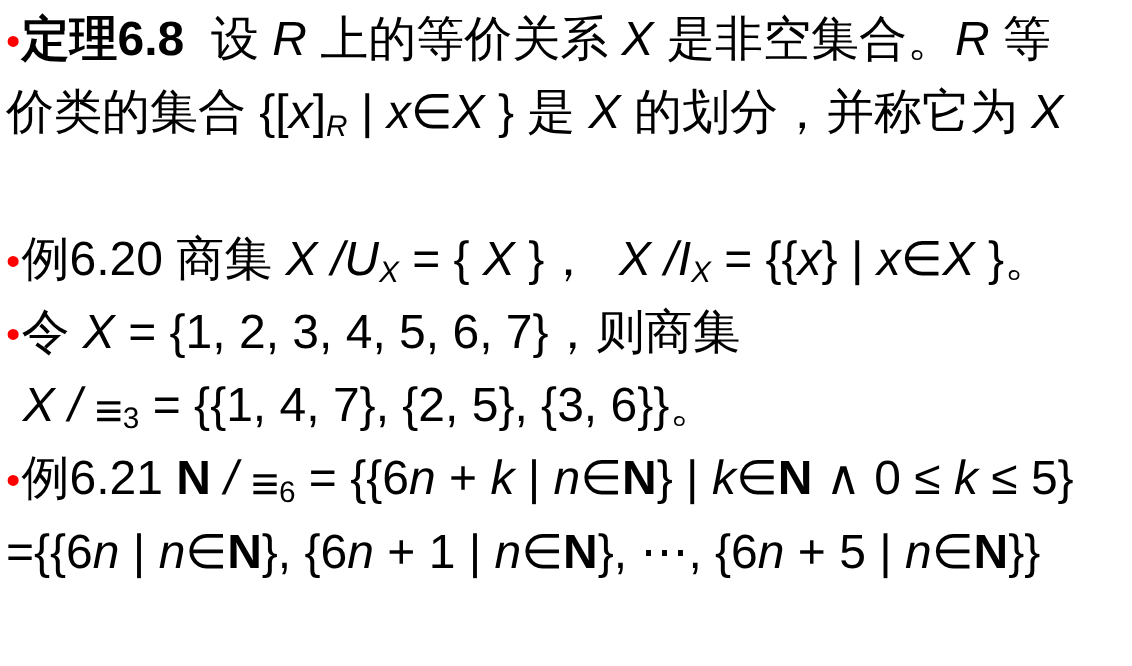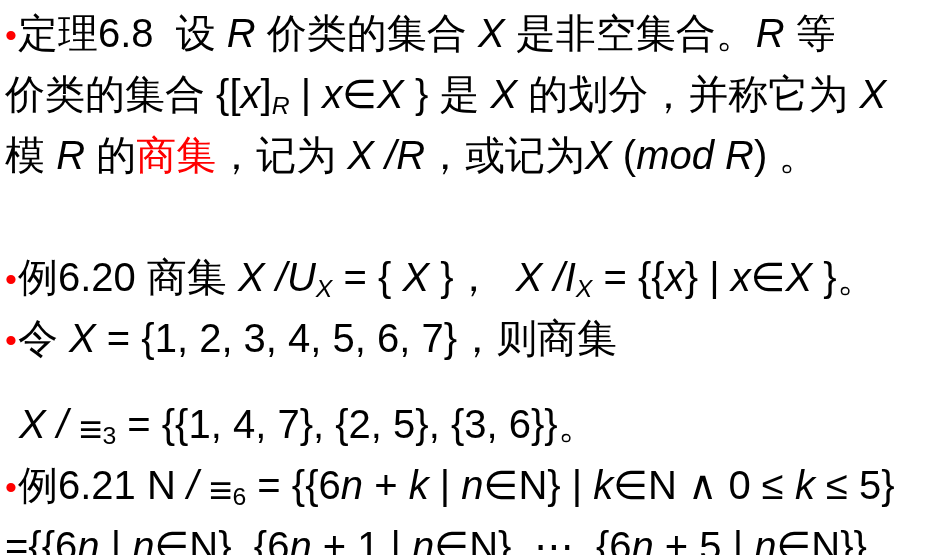--- a/index.html
+++ b/index.html
@@ -25,32 +25,31 @@
     height: 61px;
     line-height: 61px;
     white-space: pre;
   }
   .line.blank {  }
   .bullet {
     color: #ff0000;
     font-size: 0.85em;
     margin-right: 1px;
   }
-  .seg.bold   { font-weight: normal; }
+  .seg.bold   { font-weight: bold; }
   .seg.italic { font-style: italic; }
   .seg.red    { color: #ff0000; }
   .seg.sub    { font-size: 0.62em; vertical-align: -0.24em; }
   .seg.low    { position: relative; top: 0.12em; }
 </style>
 </head>
 <body>
 
 <div class="slide">
-    <div class="line"><span class="bullet">•</span><span class="seg bold">定理6.8</span><span class="seg">  设 </span><span class="seg italic">R</span><span class="seg"> 价类的集合 </span><span class="seg italic">X</span><span class="seg"> 是非空集合。</span><span class="seg italic">R</span><span class="seg"> 等</span></div>
+    <div class="line"><span class="bullet">•</span><span class="seg bold">定理6.8</span><span class="seg">  设 </span><span class="seg italic">R</span><span class="seg"> 上的等价关系 </span><span class="seg italic">X</span><span class="seg"> 是非空集合。</span><span class="seg italic">R</span><span class="seg"> 等</span></div>
     <div class="line"><span class="seg">价类的集合 {[</span><span class="seg italic">x</span><span class="seg">]</span><span class="seg italic sub">R</span><span class="seg"> | </span><span class="seg italic">x</span><span class="seg">∈</span><span class="seg italic">X</span><span class="seg"> } 是 </span><span class="seg italic">X</span><span class="seg"> 的划分，并称它为 </span><span class="seg italic">X</span></div>
-    <div class="line"><span class="seg">模 </span><span class="seg italic">R</span><span class="seg"> 的</span><span class="seg red">商集</span><span class="seg">，记为 </span><span class="seg italic">X /R</span><span class="seg">，或记为</span><span class="seg italic">X</span><span class="seg"> (</span><span class="seg italic">mod R</span><span class="seg">) 。</span></div>
     <div class="line blank"></div>
     <div class="line"><span class="bullet">•</span><span class="seg">例6.20 商集 </span><span class="seg italic">X /U</span><span class="seg italic sub">X</span><span class="seg"> = { </span><span class="seg italic">X</span><span class="seg"> }，  </span><span class="seg italic">X /I</span><span class="seg italic sub">X</span><span class="seg"> = {{</span><span class="seg italic">x</span><span class="seg">} | </span><span class="seg italic">x</span><span class="seg">∈</span><span class="seg italic">X</span><span class="seg"> }。</span></div>
     <div class="line"><span class="bullet">•</span><span class="seg">令 </span><span class="seg italic">X</span><span class="seg"> = {1, 2, 3, 4, 5, 6, 7}，则商集</span></div>
-    <div class="line" style="padding-left: 14px; margin-top: 25px;"><span class="seg italic">X</span><span class="seg italic"> / </span><span class="seg low">≡</span><span class="seg sub">3</span><span class="seg"> = {{1, 4, 7}, {2, 5}, {3, 6}}。</span></div>
+    <div class="line" style="padding-left: 14px;"><span class="seg italic">X</span><span class="seg italic"> / </span><span class="seg low">≡</span><span class="seg sub">3</span><span class="seg"> = {{1, 4, 7}, {2, 5}, {3, 6}}。</span></div>
     <div class="line"><span class="bullet">•</span><span class="seg">例6.21 </span><span class="seg bold">N</span><span class="seg italic"> / </span><span class="seg low">≡</span><span class="seg sub">6</span><span class="seg"> = {{6</span><span class="seg italic">n</span><span class="seg"> + </span><span class="seg italic">k</span><span class="seg"> | </span><span class="seg italic">n</span><span class="seg">∈</span><span class="seg bold">N</span><span class="seg">} | </span><span class="seg italic">k</span><span class="seg">∈</span><span class="seg bold">N</span><span class="seg"> ∧ 0 ≤ </span><span class="seg italic">k</span><span class="seg"> ≤ 5}</span></div>
     <div class="line"><span class="seg">={{6</span><span class="seg italic">n</span><span class="seg"> | </span><span class="seg italic">n</span><span class="seg">∈</span><span class="seg bold">N</span><span class="seg">}, {6</span><span class="seg italic">n</span><span class="seg"> + 1 | </span><span class="seg italic">n</span><span class="seg">∈</span><span class="seg bold">N</span><span class="seg">}, ⋯, {6</span><span class="seg italic">n</span><span class="seg"> + 5 | </span><span class="seg italic">n</span><span class="seg">∈</span><span class="seg bold">N</span><span class="seg">}}</span></div>
   </div>
 
 </body></html>

